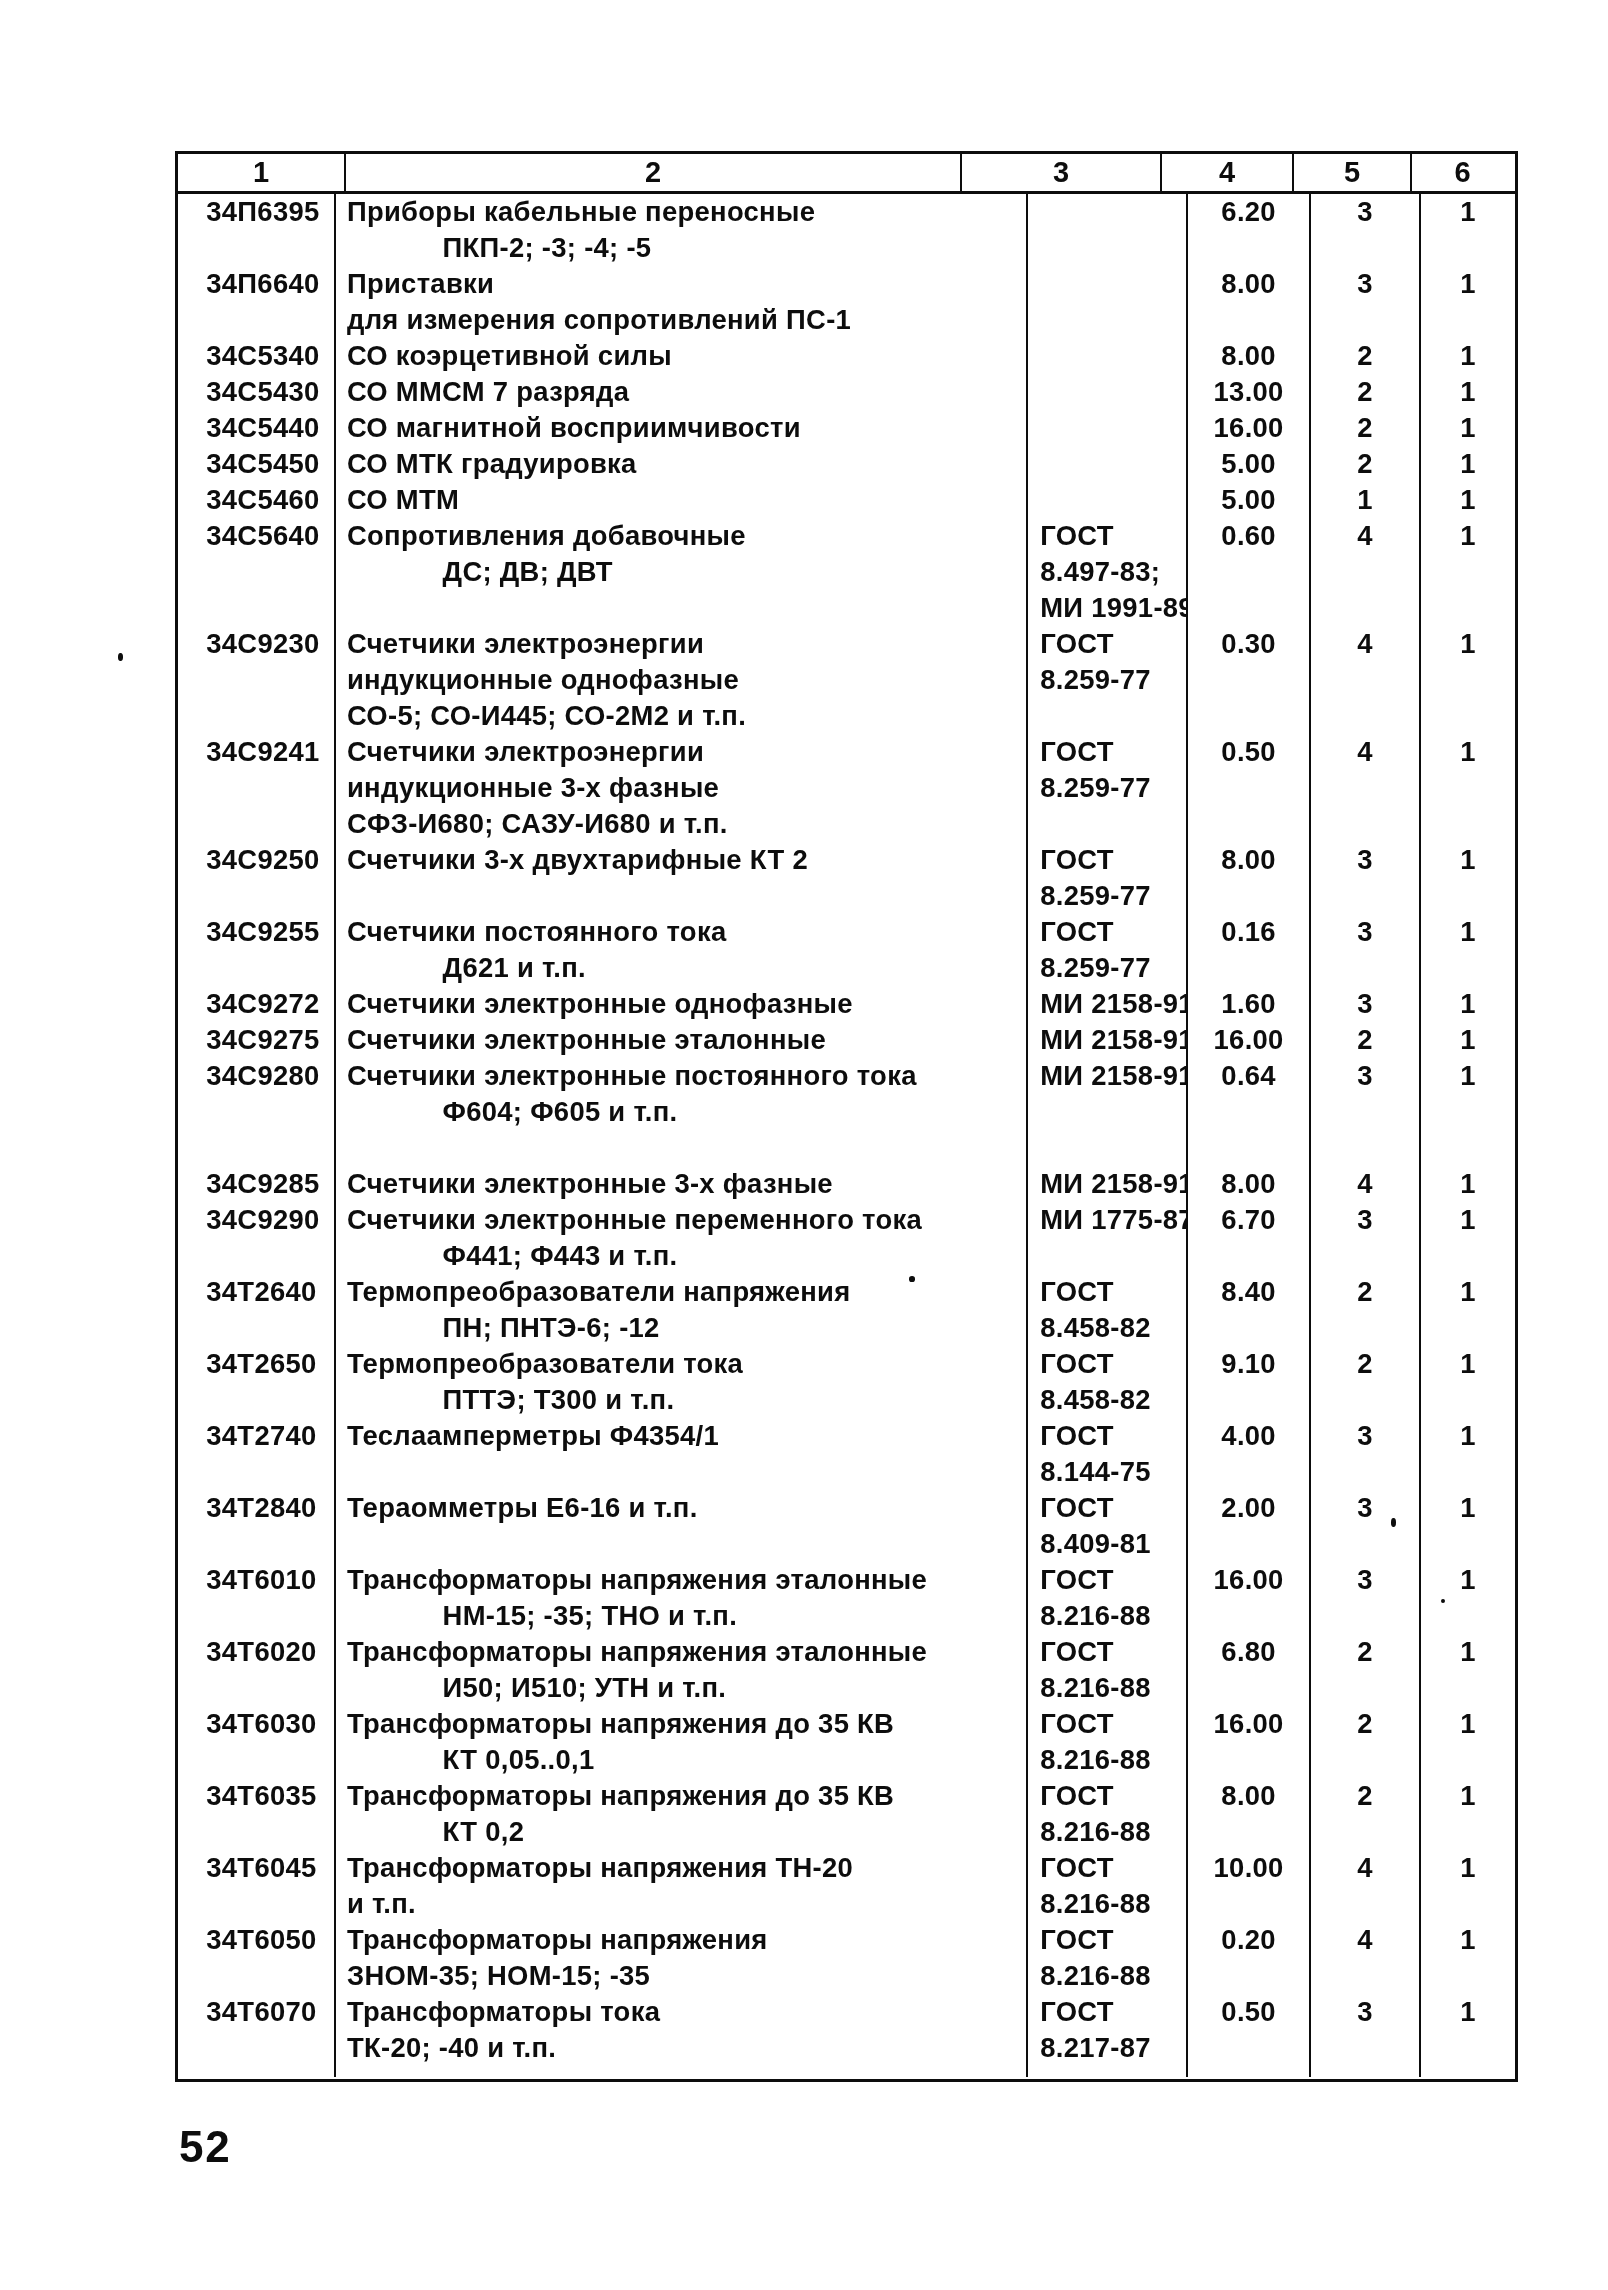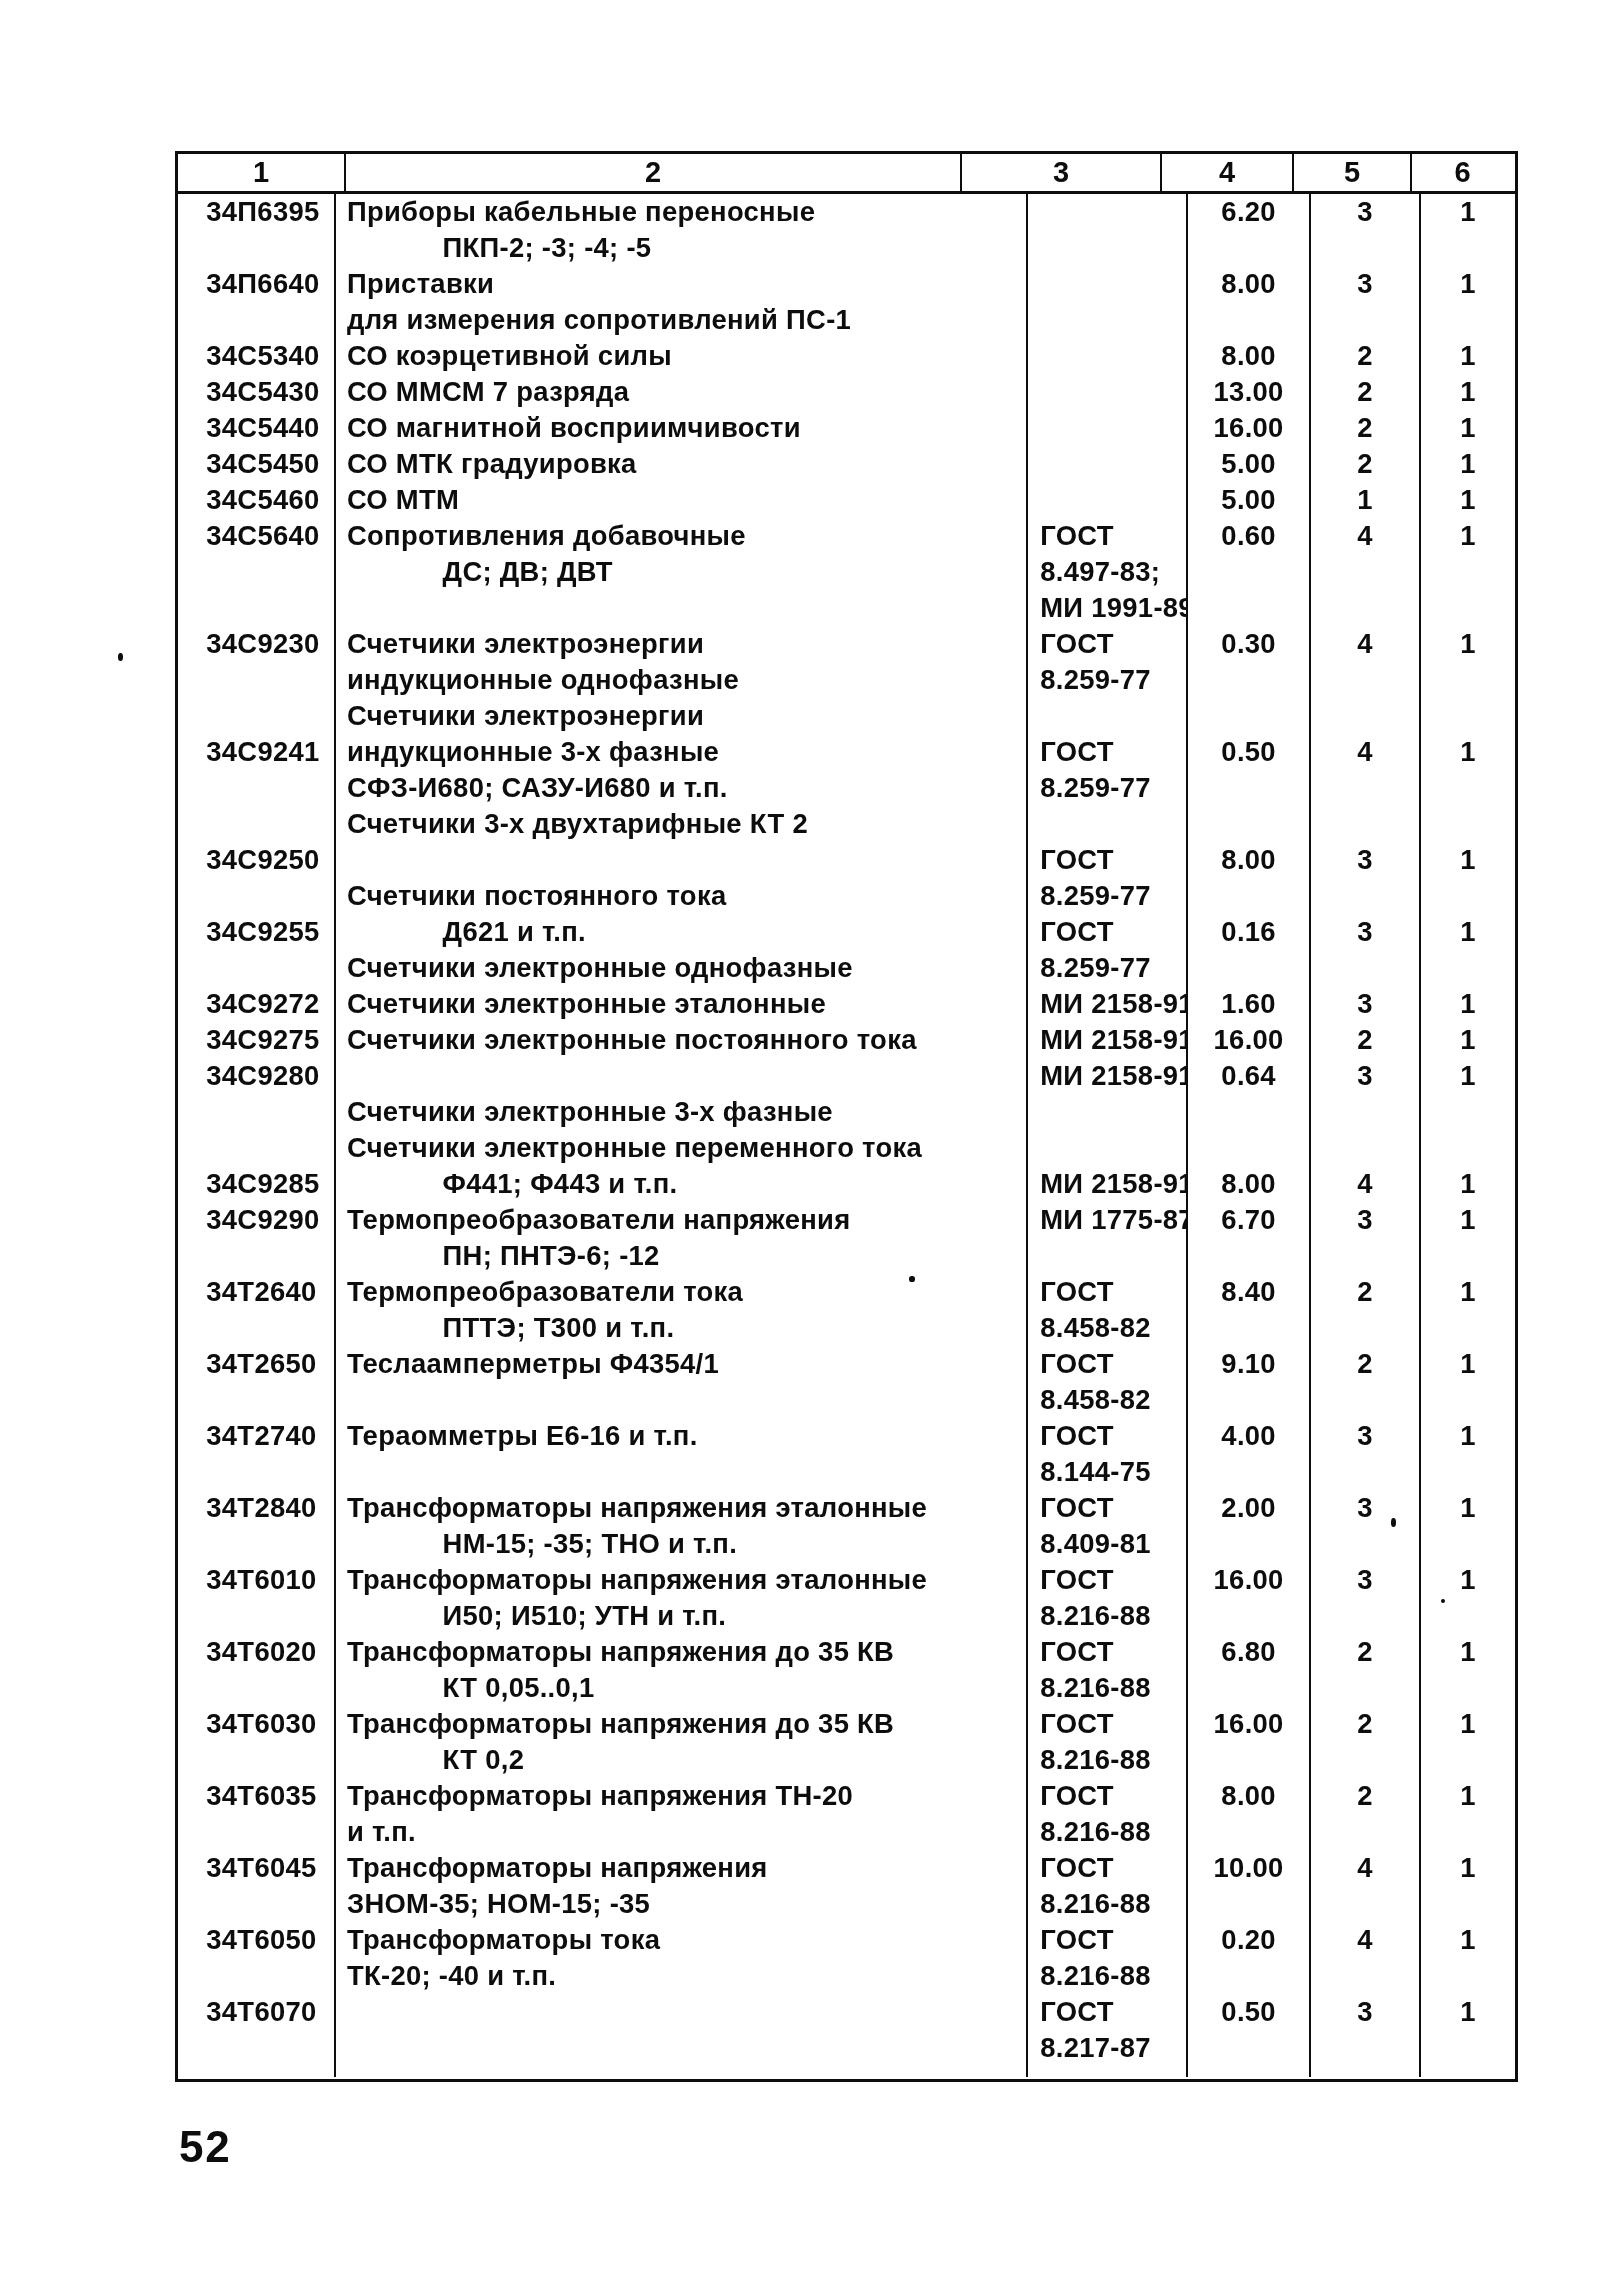--- a/index.html
+++ b/index.html
@@ -136,30 +136,32 @@
           <div class="ln">СО коэрцетивной силы</div>
           <div class="ln">СО ММСМ 7 разряда</div>
           <div class="ln">СО магнитной восприимчивости</div>
           <div class="ln">СО МТК градуировка</div>
           <div class="ln">СО МТМ</div>
           <div class="ln">Сопротивления добавочные</div>
           <div class="ln indent">ДС; ДВ; ДВТ</div>
           <div class="ln">&nbsp;</div>
           <div class="ln">Счетчики электроэнергии</div>
           <div class="ln">индукционные однофазные</div>
+          <div class="ln">СО-5; СО-И445; СО-2М2 и т.п.</div>
           <div class="ln">Счетчики электроэнергии</div>
           <div class="ln">индукционные 3-х фазные</div>
           <div class="ln">СФЗ-И680; САЗУ-И680 и т.п.</div>
           <div class="ln">Счетчики 3-х двухтарифные КТ 2</div>
           <div class="ln">&nbsp;</div>
           <div class="ln">Счетчики постоянного тока</div>
           <div class="ln indent">Д621 и т.п.</div>
           <div class="ln">Счетчики электронные однофазные</div>
           <div class="ln">Счетчики электронные эталонные</div>
           <div class="ln">Счетчики электронные постоянного тока</div>
+          <div class="ln indent">Ф604; Ф605 и т.п.</div>
           <div class="ln">&nbsp;</div>
           <div class="ln">Счетчики электронные 3-х фазные</div>
           <div class="ln">Счетчики электронные переменного тока</div>
           <div class="ln indent">Ф441; Ф443 и т.п.</div>
           <div class="ln">Термопреобразователи напряжения</div>
           <div class="ln indent">ПН; ПНТЭ-6; -12</div>
           <div class="ln">Термопреобразователи тока</div>
           <div class="ln indent">ПТТЭ; Т300 и т.п.</div>
           <div class="ln">Теслаамперметры Ф4354/1</div>
           <div class="ln">&nbsp;</div>

